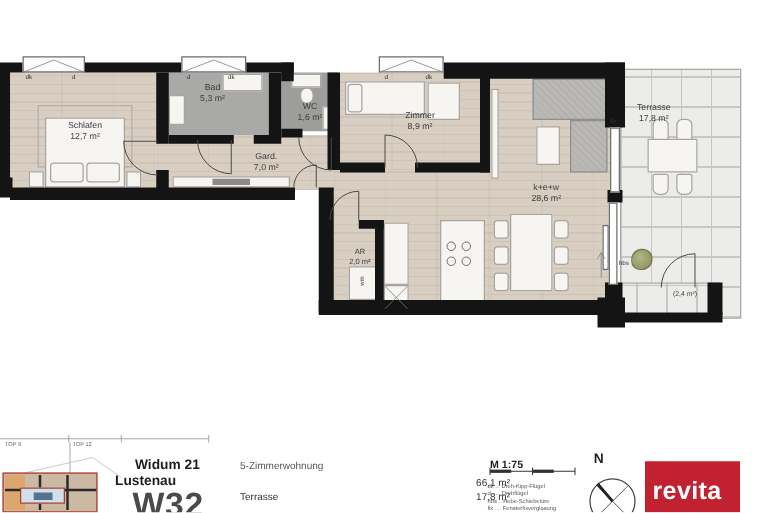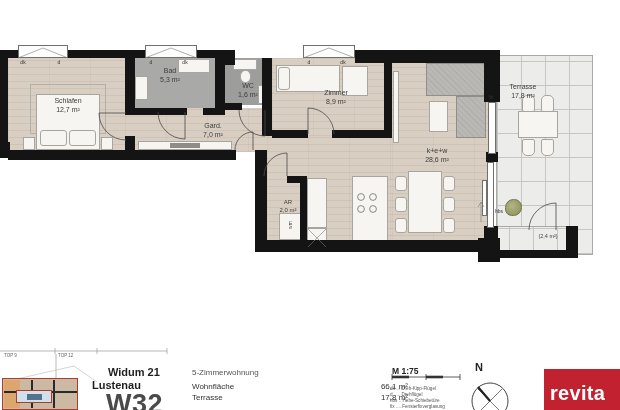--- a/index.html
+++ b/index.html
@@ -223,30 +223,29 @@
     <div class="abs" style="left:13px;top:11px;width:36px;height:13px;background:#cfe0ea;border:1px solid #b03a2e;box-sizing:border-box">
       <div class="abs" style="left:10px;top:3px;width:15px;height:6px;background:#53728e"></div>
     </div>
   </div>
 
   <div class="abs tb-proj" style="left:108px;top:366px">Widum 21</div>
   <div class="abs tb-proj" style="left:92px;top:379px">Lustenau</div>
   <div class="abs tb-code" style="left:106px;top:391px">W32</div>
 
   <div class="abs tb-sub" style="left:192px;top:368px">5-Zimmerwohnung</div>
-  <div class="abs tb-row" style="left:192px;top:382px;width:130px">Wohnfläche</div>
   <div class="abs tb-row" style="left:330px;top:382px;width:78px;text-align:right">66,1 m²</div>
   <div class="abs tb-row" style="left:192px;top:393px;width:130px">Terrasse</div>
   <div class="abs tb-row" style="left:330px;top:393px;width:78px;text-align:right">17,8 m²</div>
 
   <div class="abs tb-scale" style="left:392px;top:366px">M 1:75</div>
   <div class="abs tb-leg" style="left:390px;top:386px">dk ... Dreh-Kipp-Flügel</div>
   <div class="abs tb-leg" style="left:390px;top:392px">d ..... Drehflügel</div>
   <div class="abs tb-leg" style="left:390px;top:398px">hbs .. Hebe-Schiebetüre</div>
   <div class="abs tb-leg" style="left:390px;top:404px">fix .... Fensterfixverglasung</div>
 
   <div class="abs north" style="left:475px;top:361px">N</div>
 
-  <div class="abs brand" style="left:544px;top:369px;width:76px;height:41px">
+  <div class="abs brand" style="left:516px;top:369px;width:76px;height:41px">
     <span class="abs" style="left:6px;top:13px">revita</span>
   </div>
 
 </div>
 
 </body></html>

